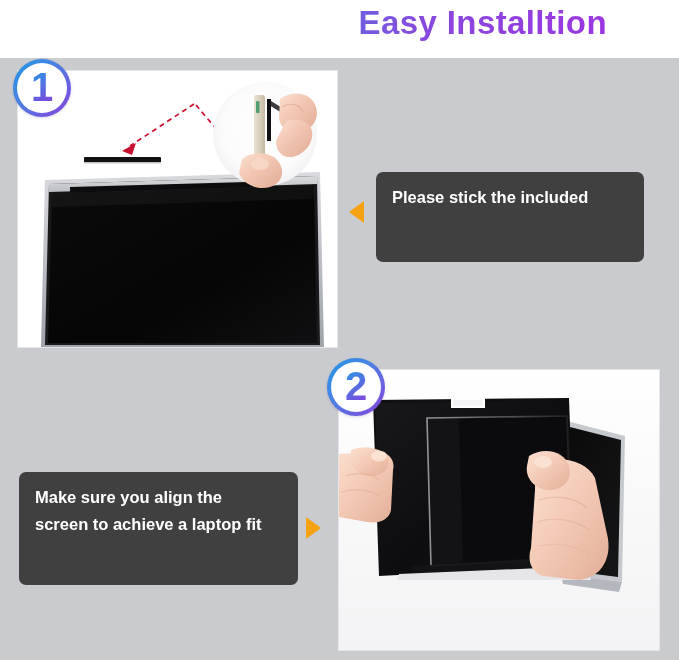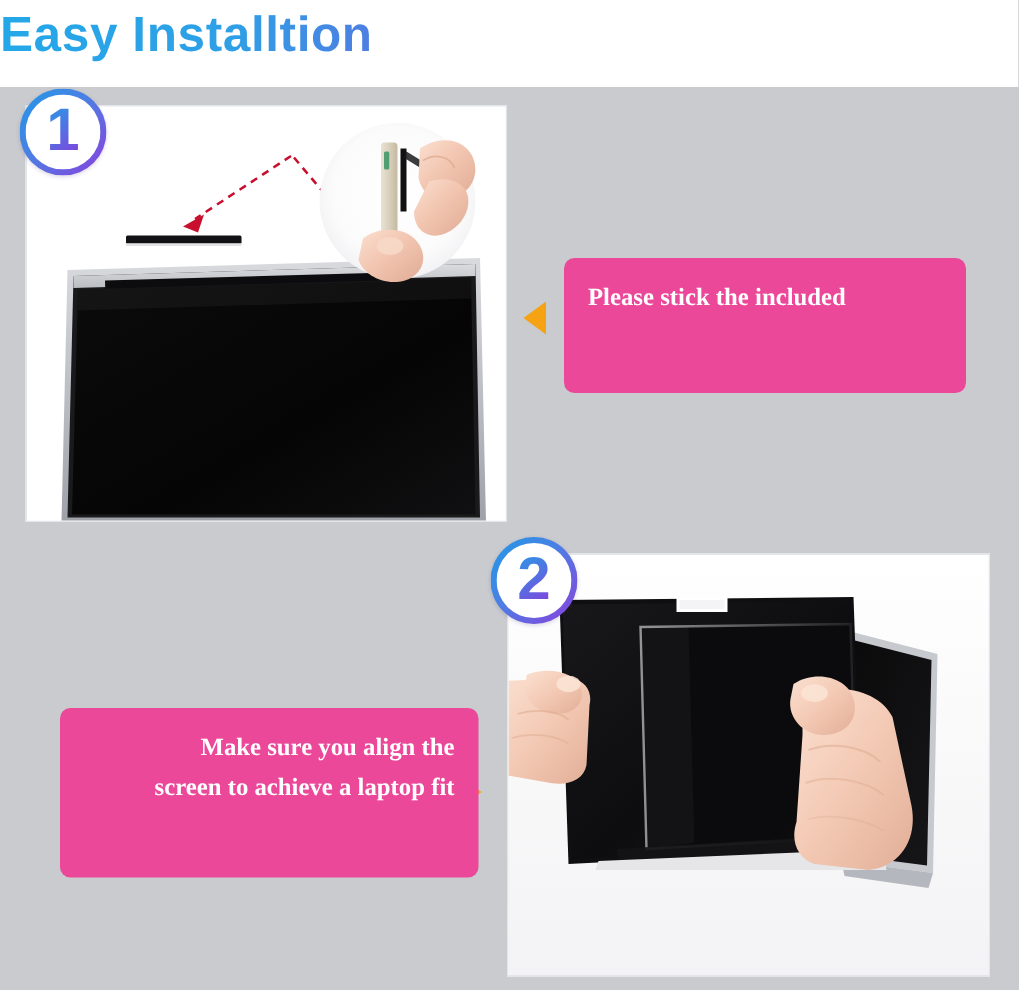--- a/index.html
+++ b/index.html
@@ -23,21 +23,21 @@
     background: #ffffff;
   }
 
   
   .page-title {
     position: absolute;
     left: 0; top: 0;
     width: 607px;
     height: 46px;
     line-height: 46px;
-    text-align: left;
+    text-align: right;
     font-size: 33px;
     font-weight: bold;
     letter-spacing: 0.4px;
     background-image: linear-gradient(100deg, #23a8e8 0%, #2f9fe6 26%, #5d6fe0 48%, #8a46dd 72%, #9c37e2 100%);
     -webkit-background-clip: text;
     background-clip: text;
     color: transparent;
     -webkit-text-fill-color: transparent;
     white-space: nowrap;
   }
@@ -85,41 +85,38 @@
     background-clip: text;
     color: transparent;
     -webkit-text-fill-color: transparent;
   }
   #badge-one { left: 13px;  top: 59px; }
   #badge-two { left: 327px; top: 358px; }
 
   
   .callout {
     position: absolute;
-    background: #ec4899;
+    background: #404040;
     border-radius: 7px;
     color: #ffffff;
     font-size: 16.5px;
     font-weight: bold;
     line-height: 27px;
     box-sizing: border-box;
     padding: 12px 16px;
     z-index: 5;
-    font-family: Liberation Serif, serif;
   }
   #callout-one {
     left: 376px; top: 172px;
     width: 268px; height: 90px;
     text-align: left;
   }
   #callout-two {
     left: 19px; top: 472px;
     width: 279px; height: 113px;
-    text-align: right;
-    margin-left: 21px;
   }
   .callout-line { display: block; white-space: nowrap; }
 
   
   .pointer {
     position: absolute;
     width: 0; height: 0;
     z-index: 5;
   }
   #pointer-one {

